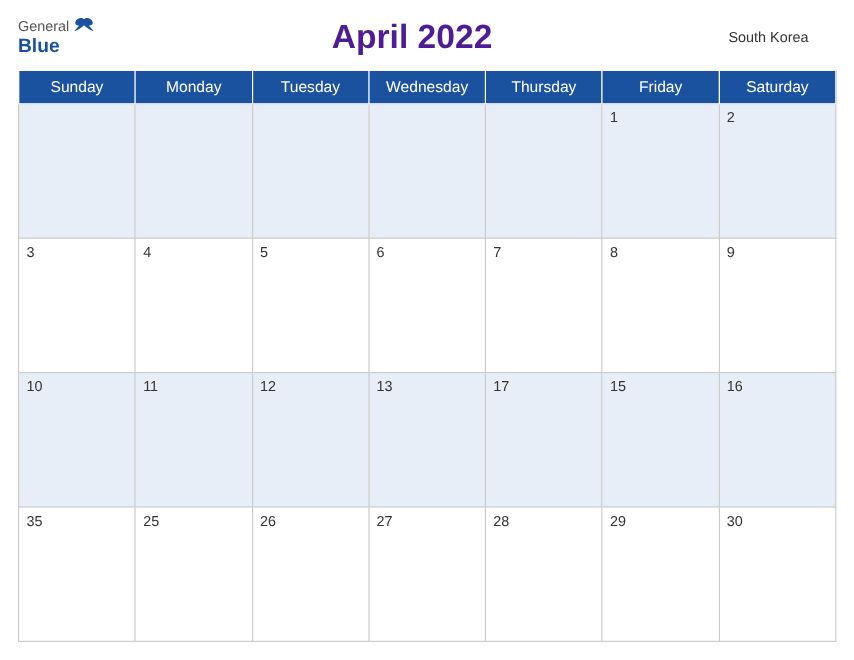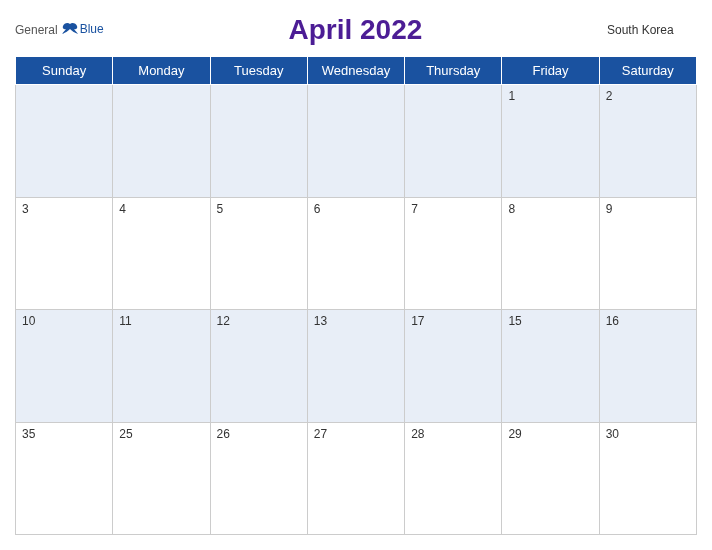--- a/index.html
+++ b/index.html
@@ -16,40 +16,40 @@
     .header {
       display: flex;
       align-items: center;
       justify-content: space-between;
       margin-bottom: 6px;
       padding: 4px 0;
     }
 
     .logo-area {
       display: flex;
-      flex-direction: row;
+      flex-direction: column;
       align-items: flex-start;
     }
 
     .logo-text {
       display: flex;
       align-items: center;
       gap: 2px;
     }
 
     .logo-general {
       font-size: 12px;
       color: #555;
       font-weight: normal;
     }
 
     .logo-blue {
-      font-size: 12px;
+      font-size: 16px;
       color: #1a52a0;
-      font-weight: normal;
+      font-weight: bold;
     }
 
     .logo-bird {
       width: 20px;
       height: 16px;
     }
 
     .calendar-title {
       font-size: 28px;
       color: #4c1d95;

